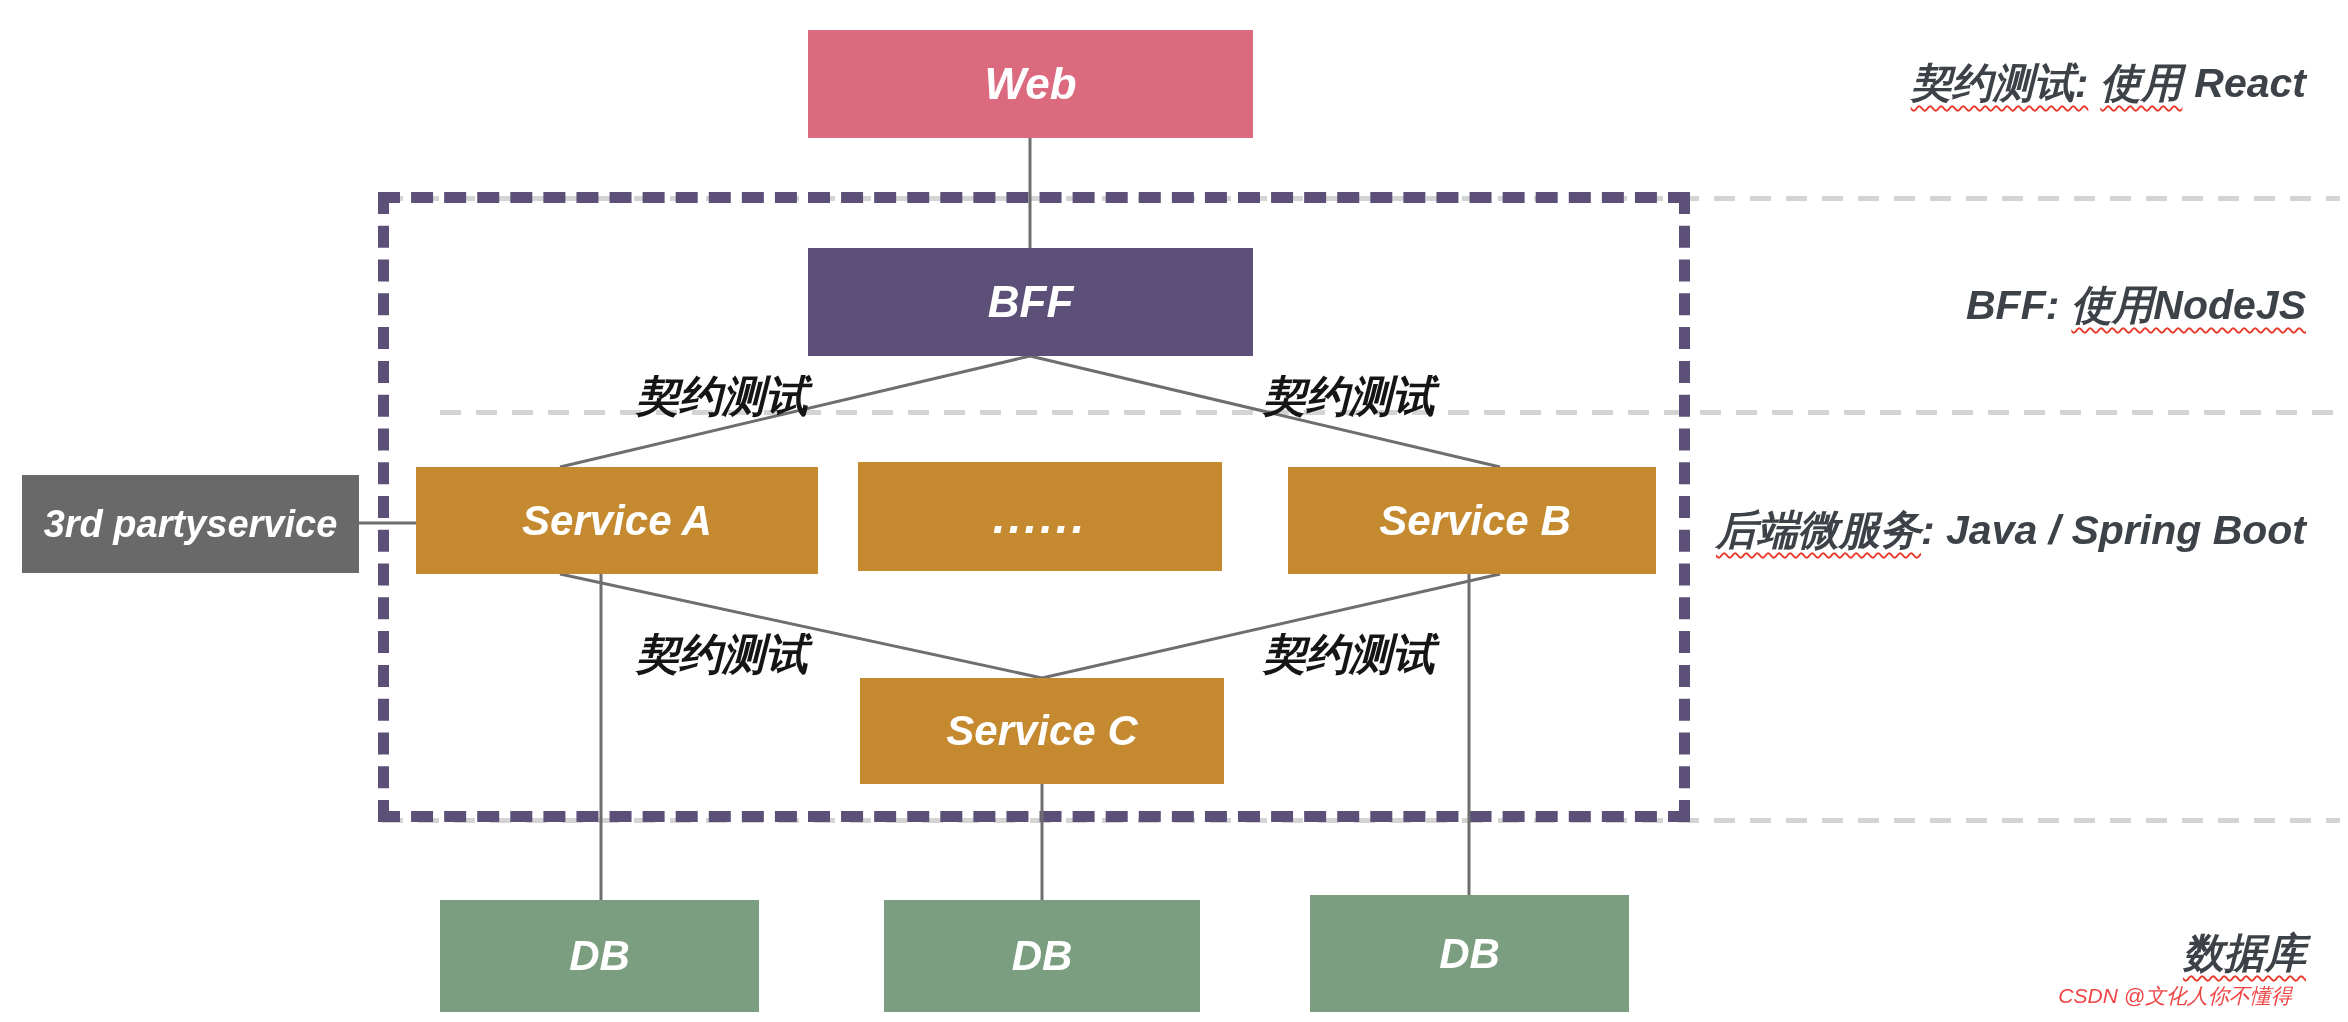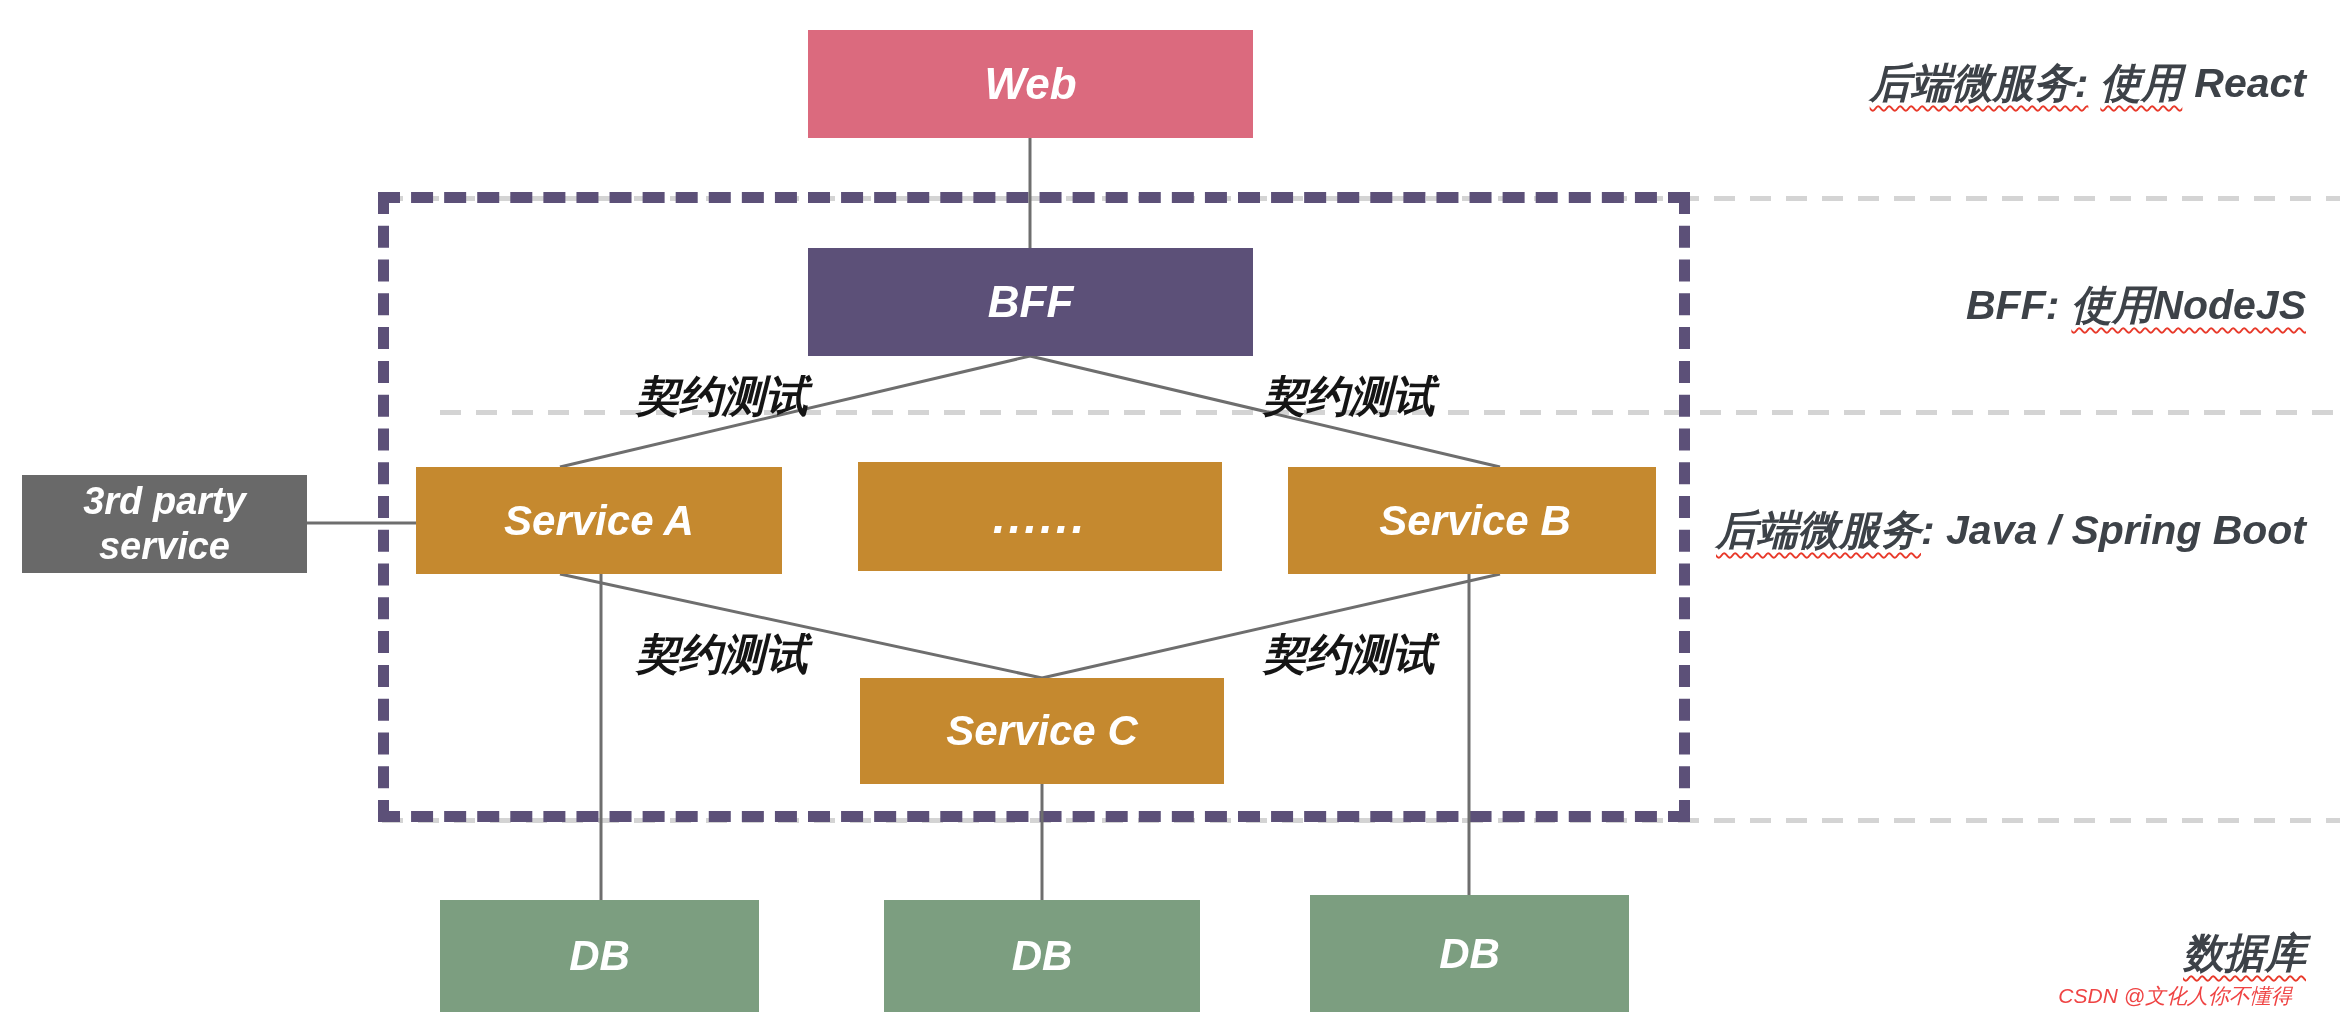--- a/index.html
+++ b/index.html
@@ -24,25 +24,25 @@
   
   svg.edges { position:absolute; left:0; top:0; z-index:2; }
   svg.edges line { stroke:#6e6e6e; stroke-width:3; }
   
   .node {
     position:absolute; z-index:3; display:flex; align-items:center; justify-content:center;
     color:#ffffff; font-weight:bold; font-size:42px; text-align:center;
   }
   #node-web   { left:808px;  top:30px;  width:445px; height:108px; background:#db6a7e; font-size:44px; }
   #node-bff   { left:808px;  top:248px; width:445px; height:108px; background:#5c5078; font-size:44px; }
-  #node-svc-a { left:416px;  top:467px; width:366px; height:107px; background:#c5892f; }
+  #node-svc-a { left:416px;  top:467px; width:402px; height:107px; background:#c5892f; }
   #node-dots  { left:858px;  top:462px; width:364px; height:109px; background:#c5892f; font-size:46px; letter-spacing:3px; }
   #node-svc-b { left:1288px; top:467px; width:362px; height:107px; background:#c5892f;padding-left:6px; }
   #node-svc-c { left:860px;  top:678px; width:364px; height:106px; background:#c5892f; }
-  #node-3rd   { left:22px;   top:475px; width:285px; height:98px;  background:#696969; font-size:38px; line-height:1.18; flex-direction:column; }
+  #node-3rd   { left:22px;   top:475px; width:337px; height:98px;  background:#696969; font-size:38px; line-height:1.18; flex-direction:row; }
   #node-db1   { left:440px;  top:900px; width:319px; height:112px; background:#7c9e80; }
   #node-db2   { left:884px;  top:900px; width:316px; height:112px; background:#7c9e80; }
   #node-db3   { left:1310px; top:895px; width:319px; height:117px; background:#7c9e80; }
   
   .edge-label {
     position:absolute; z-index:4; color:#151515; font-weight:bold; font-size:43px; white-space:nowrap;
   }
   #cl-tl { left:636px;  top:368px; }
   #cl-tr { left:1263px; top:368px; }
   #cl-bl { left:636px;  top:626px; }
@@ -104,21 +104,21 @@
   <div class="node" id="node-db1">DB</div>
   <div class="node" id="node-db2">DB</div>
   <div class="node" id="node-db3">DB</div>
 
   <div class="edge-label" id="cl-tl">契约测试</div>
   <div class="edge-label" id="cl-tr">契约测试</div>
   <div class="edge-label" id="cl-bl">契约测试</div>
   <div class="edge-label" id="cl-br">契约测试</div>
 
   <div class="annotation" id="anno-frontend">
-    <span class="wavy">后端微服务:</span><span class="wavy sp">使用</span><span class="sp">React</span>
+    <span class="wavy">契约测试:</span><span class="wavy sp">使用</span><span class="sp">React</span>
   </div>
   <div class="annotation" id="anno-bff">
     <span>BFF:</span><span class="wavy sp">使用NodeJS</span>
   </div>
   <div class="annotation" id="anno-backend">
     <span class="wavy">后端微服务</span><span>: Java / Spring Boot</span>
   </div>
   <div class="annotation" id="anno-db">
     <span class="wavy">数据库</span>
   </div>

